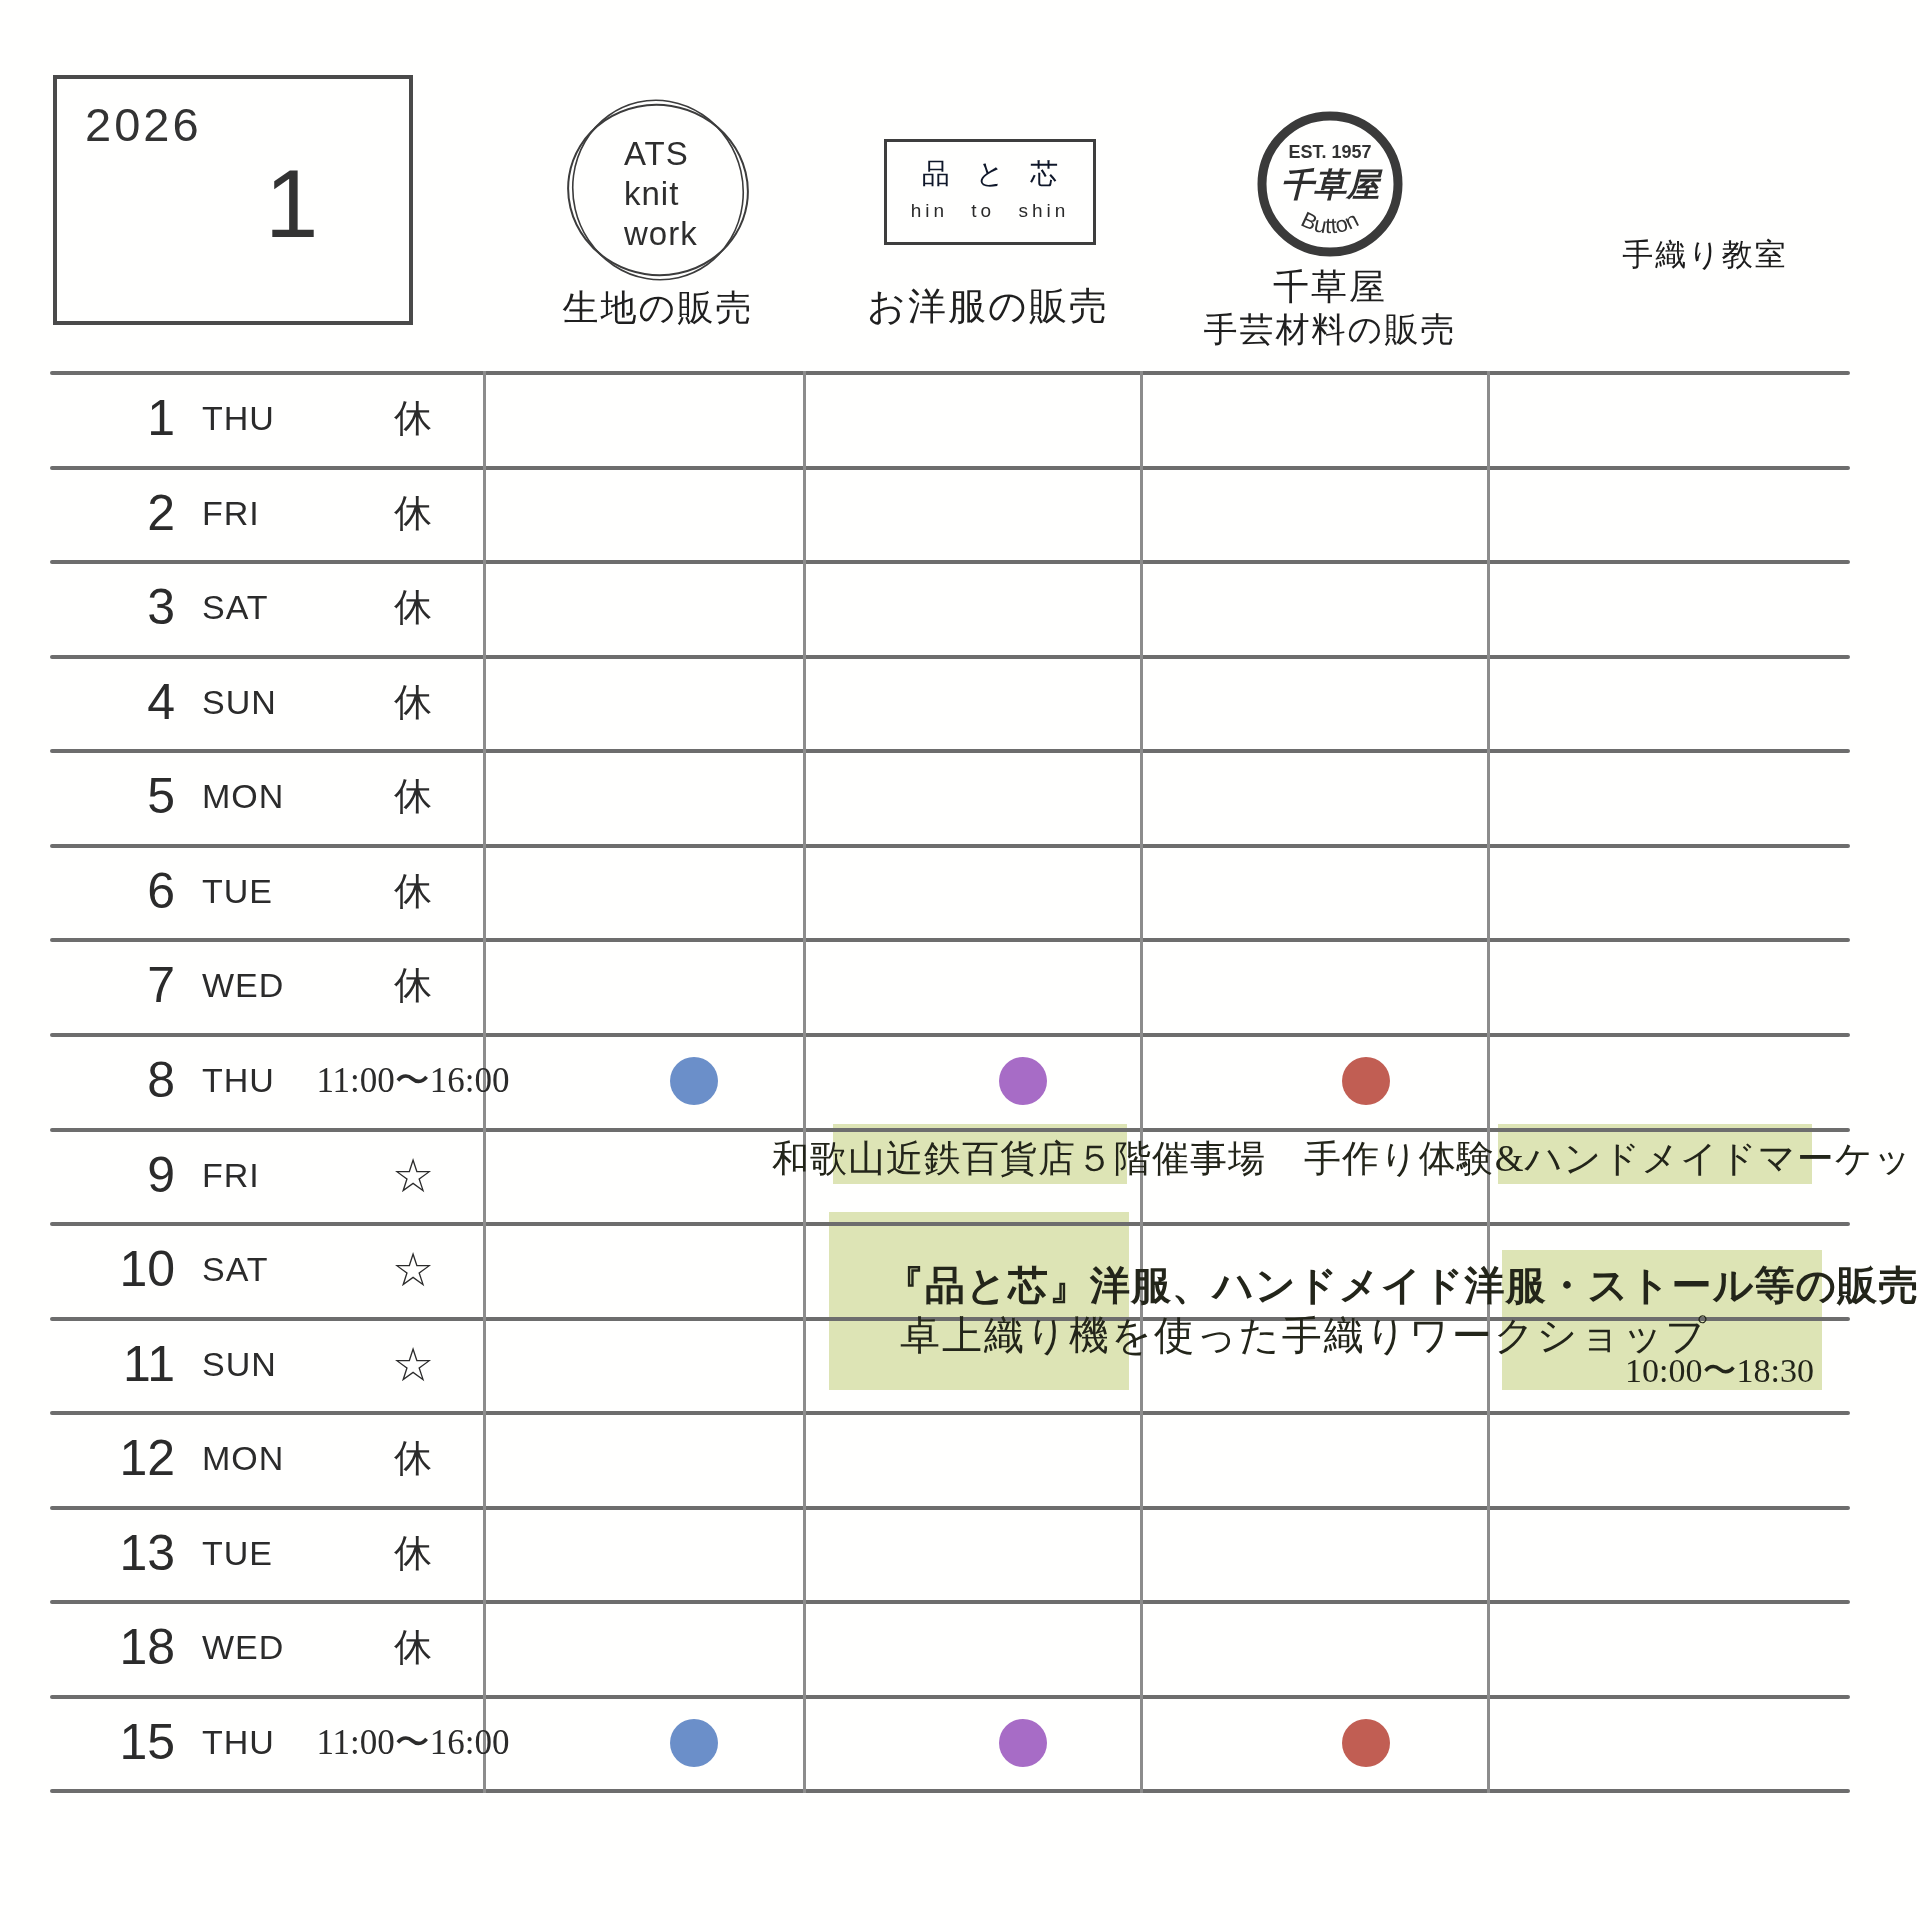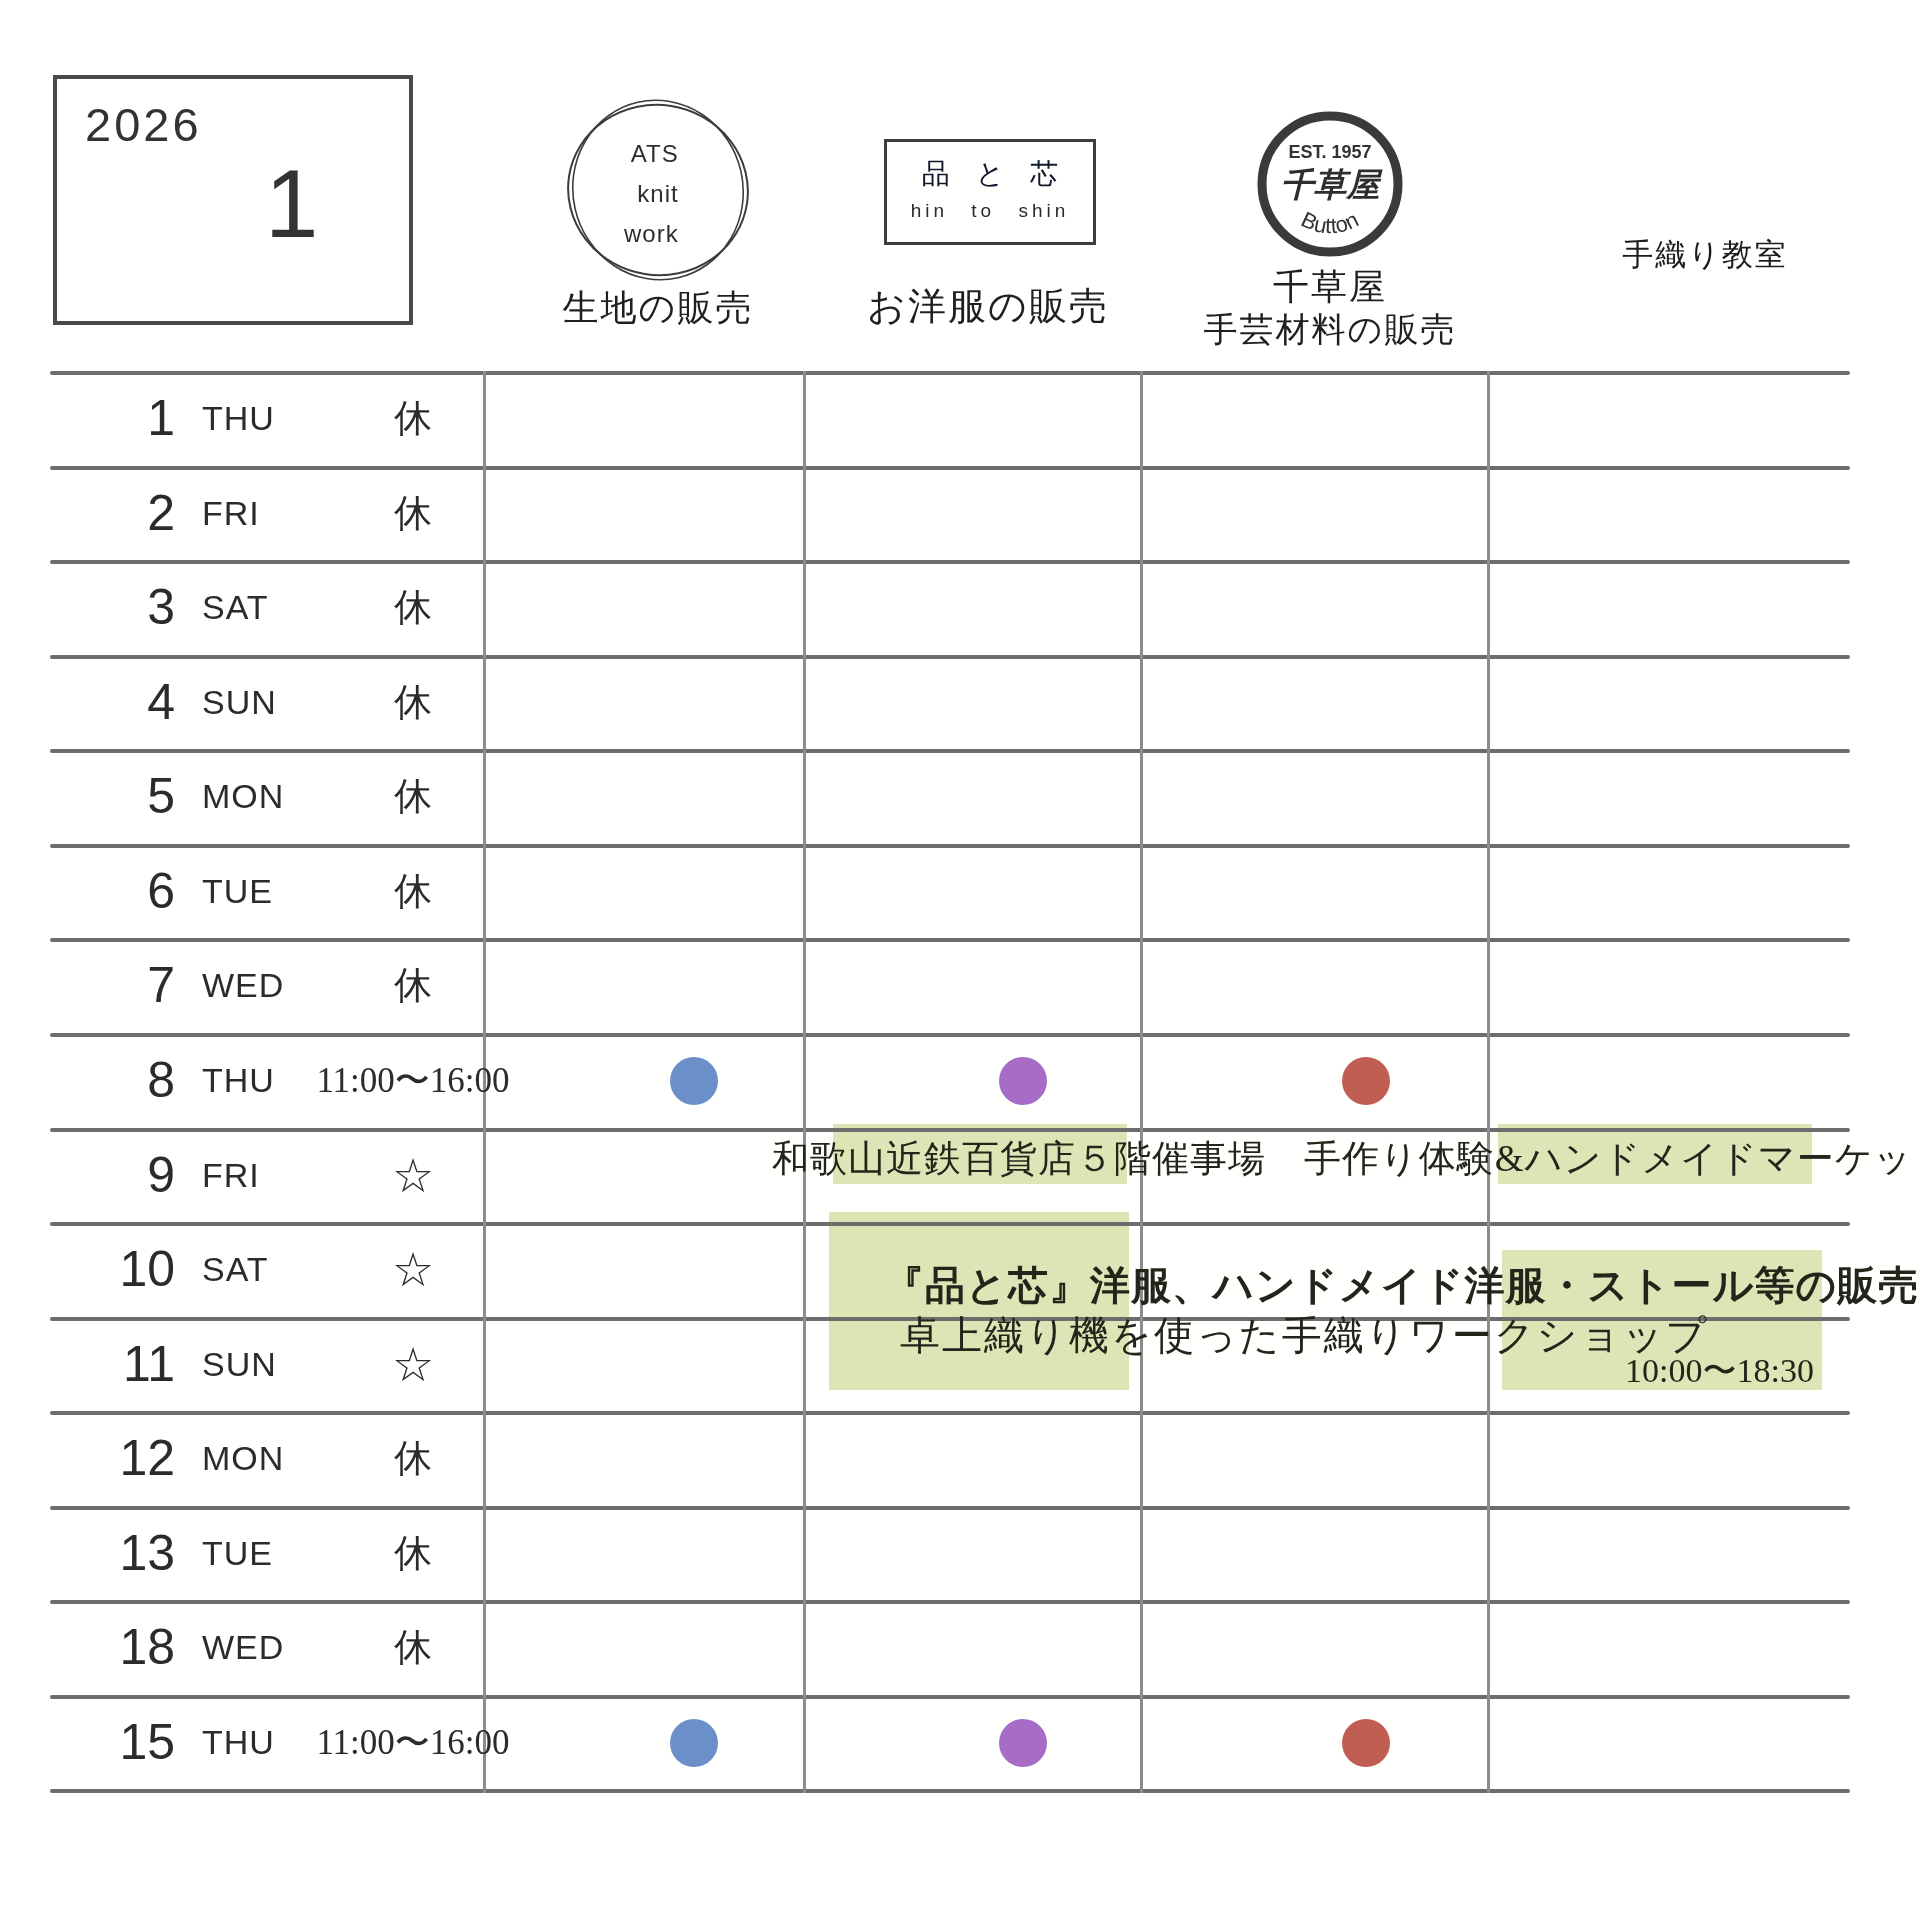--- a/index.html
+++ b/index.html
@@ -6,21 +6,21 @@
   .canvas{position:relative;width:1920px;height:1920px;background:#fffffe;overflow:hidden;
           font-family:"Liberation Sans",sans-serif;color:#2b2b2b;}
 
   
   .month-box{position:absolute;left:53px;top:75px;width:352px;height:242px;border:4px solid #4a4a4a;}
   .year{position:absolute;left:28px;top:18px;font-size:47px;letter-spacing:3px;color:#333;}
   .month{position:absolute;left:208px;top:70px;font-size:96px;color:#333;}
 
   
   .ats-logo{position:absolute;left:560px;top:92px;width:196px;height:196px;}
-  .ats-text{position:absolute;left:624px;top:134px;font-size:24px;line-height:40px;color:#2e2e2e;letter-spacing:1px;text-align:right;}
+  .ats-text{position:absolute;left:624px;top:134px;font-size:33px;line-height:40px;color:#2e2e2e;letter-spacing:1px;}
   .vendor-label{position:absolute;text-align:center;font-size:36px;color:#1f1f1f;letter-spacing:2px;}
   .label-ats{left:508px;top:284px;width:300px;}
   .hts-box{position:absolute;left:884px;top:139px;width:206px;height:100px;border:3px solid #3e3e3e;text-align:center;}
   .hts-main{margin-top:13px;font-size:28px;letter-spacing:26px;text-indent:26px;color:#0f172a;white-space:nowrap;}
   .hts-sub{margin-top:7px;font-size:19px;letter-spacing:4px;word-spacing:14px;color:#2a2a2a;white-space:nowrap;}
   .label-hts{left:838px;top:281px;width:300px;font-size:38px;}
   .stamp{position:absolute;left:1252px;top:106px;width:156px;height:156px;}
   .label-chi1{left:1230px;top:263px;width:200px;font-size:36px;}
   .label-chi2{left:1180px;top:307px;width:300px;font-size:34px;}
   .fabric-name{position:absolute;left:1540px;top:178px;width:310px;text-align:center;font-size:43px;color:#1c1c1c;}

